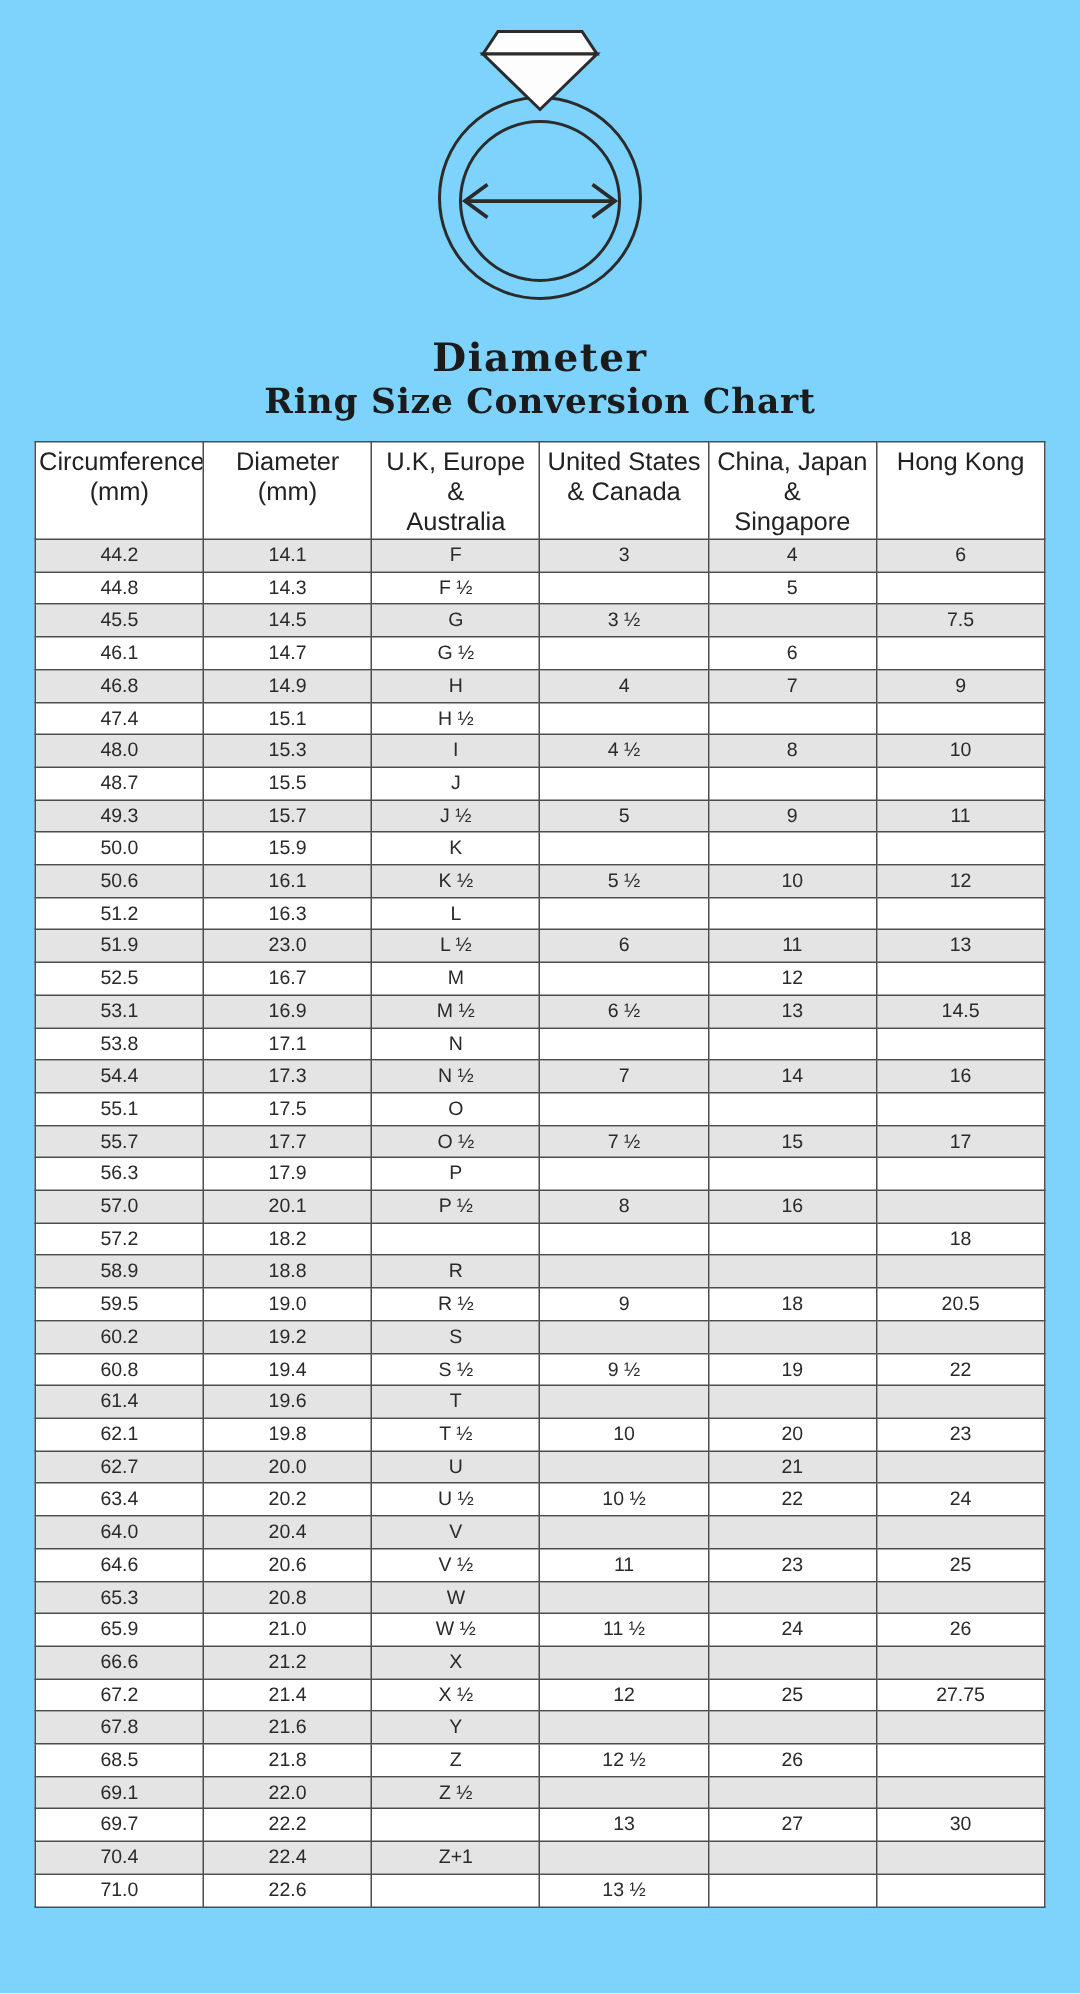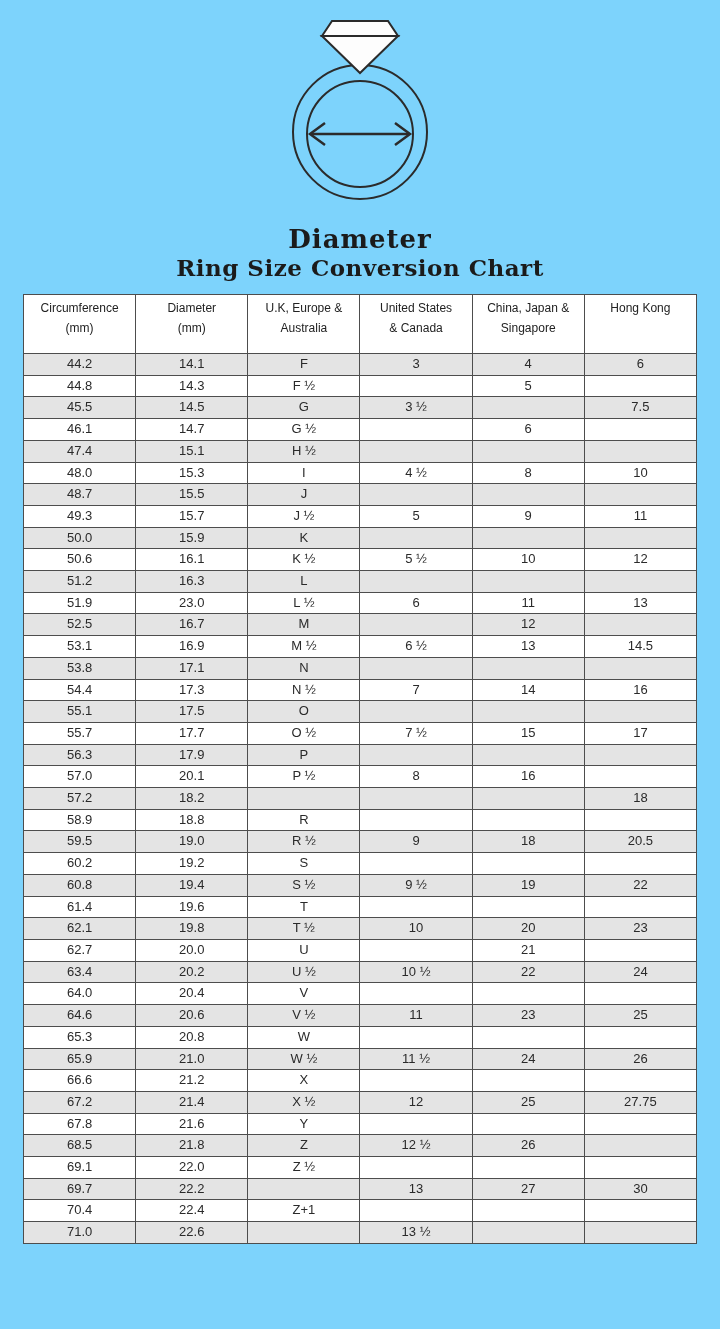--- a/index.html
+++ b/index.html
@@ -49,25 +49,25 @@
     background: #ffffff;
   }
   .size-table th,
   .size-table td {
     border: 1px solid var(--border-color, #4d4d4d);
     text-align: center;
     overflow: hidden;
   }
   .size-table th {
     font-weight: normal;
-    font-size: 12px;
+    font-size: 17px;
     line-height: 20px;
     height: 44px;
     vertical-align: top;
-    padding: 3px 2px 11px 2px;
+    padding: 3px 2px 1px 2px;
     white-space: pre-line;
     background: #ffffff;
     color: #222222;
   }
   .size-table td {
     font-size: 13px;
     height: 20.7px;
     line-height: 20.7px;
     padding: 0 2px;
     color: #2a2a2a;
@@ -146,20 +146,28 @@
         </tr>
         <tr>
           <td>46.1</td>
           <td>14.7</td>
           <td>G ½</td>
           <td></td>
           <td>6</td>
           <td></td>
         </tr>
         <tr>
+          <td>46.8</td>
+          <td>14.9</td>
+          <td>H</td>
+          <td>4</td>
+          <td>7</td>
+          <td>9</td>
+        </tr>
+        <tr>
           <td>47.4</td>
           <td>15.1</td>
           <td>H ½</td>
           <td></td>
           <td></td>
           <td></td>
         </tr>
         <tr>
           <td>48.0</td>
           <td>15.3</td>

